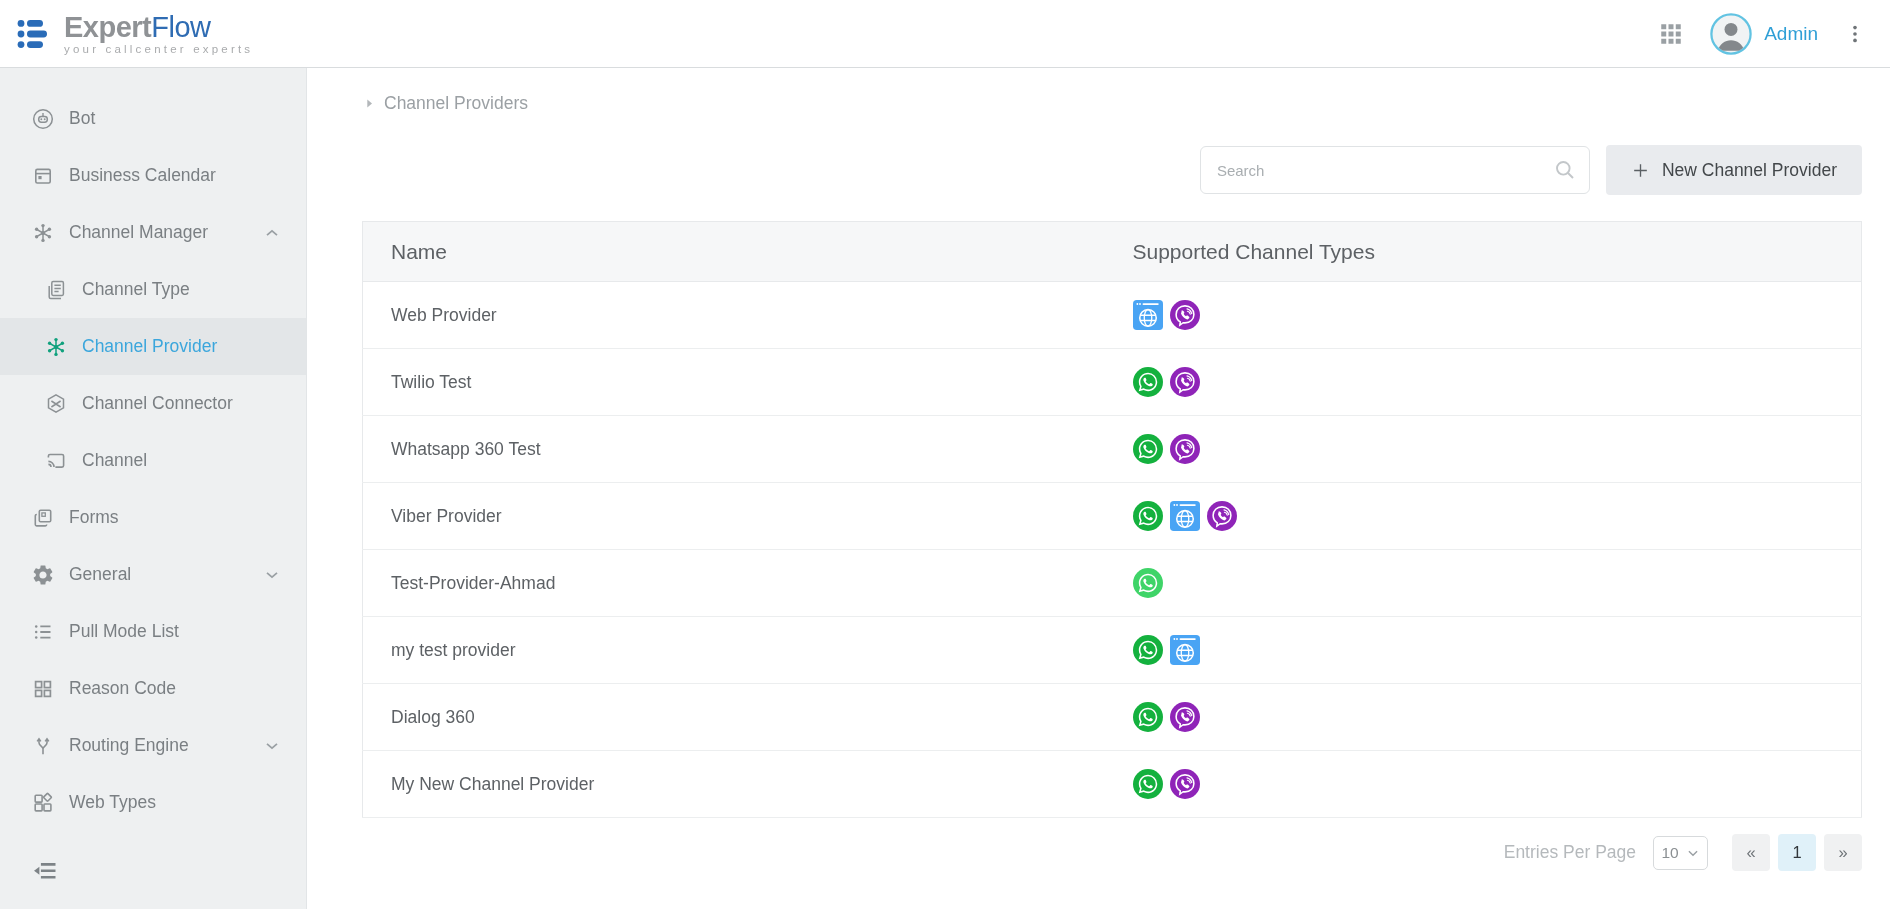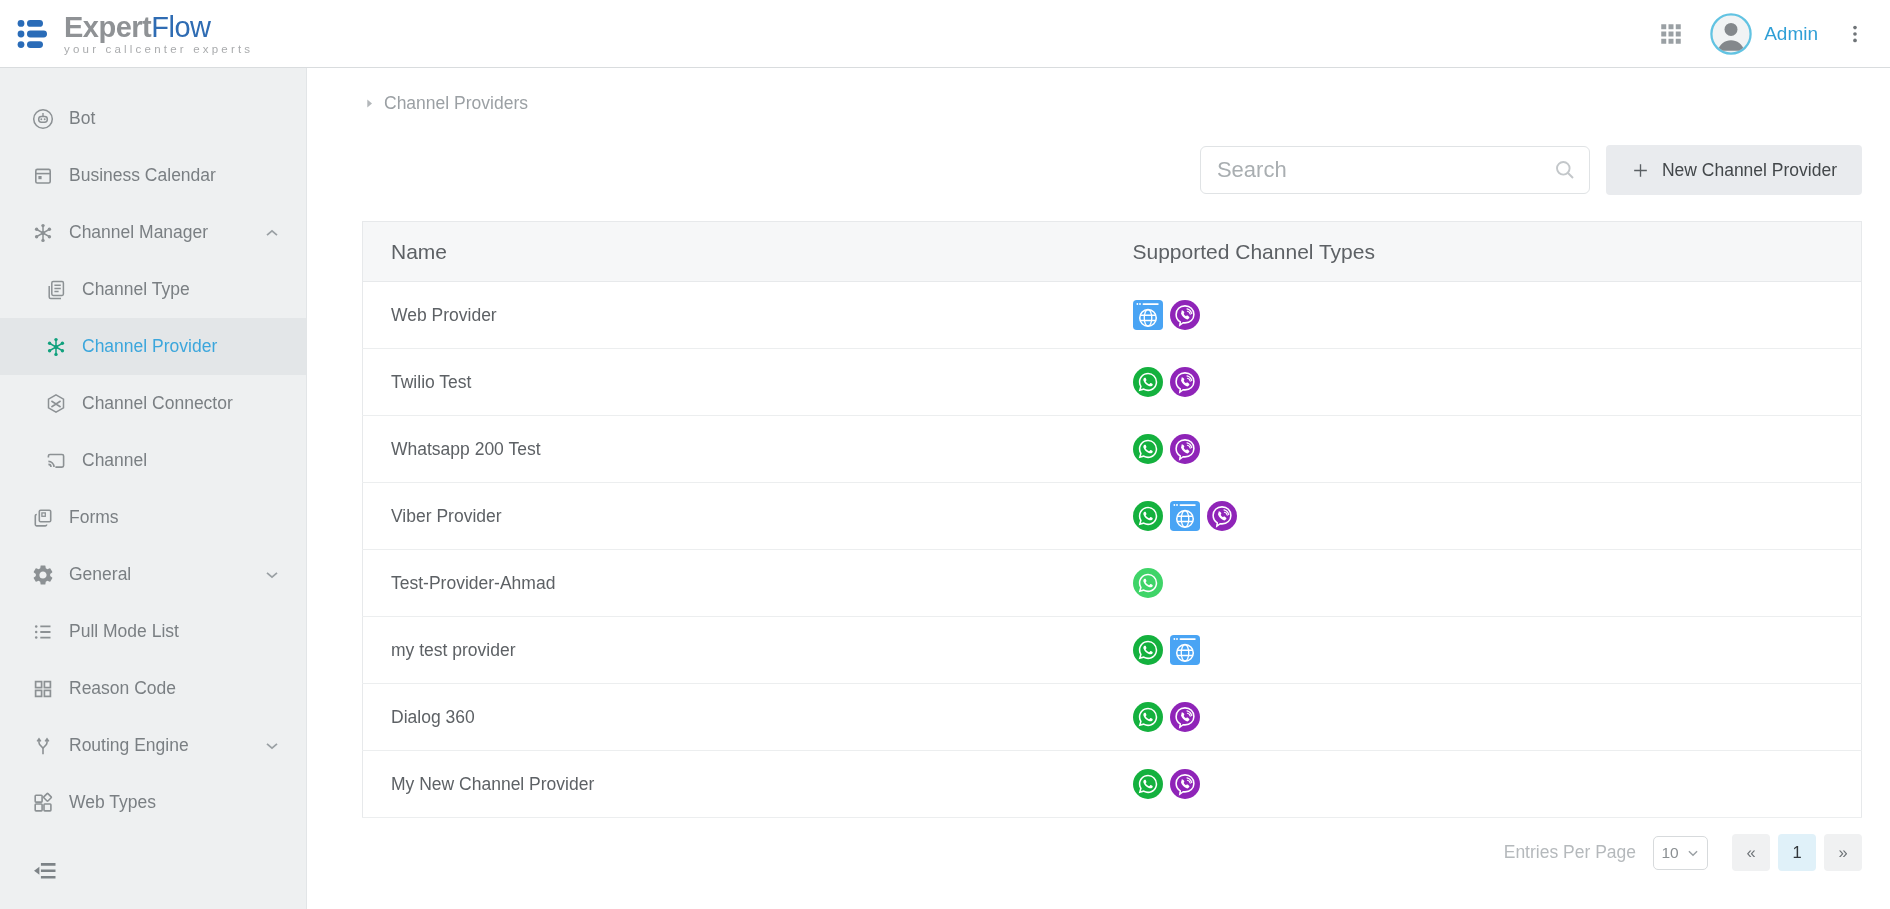--- a/index.html
+++ b/index.html
@@ -47,21 +47,21 @@
   
   .main { flex:1; background:#fff; padding:0 28px 13px 55px; display:flex; flex-direction:column; }
   .breadcrumb { margin-top:25px; display:flex; align-items:center; gap:7px;
     color:#9ba0a4; font-size:17.5px; }
   .bc-chevron { width:15px; height:15px; color:#b3b7ba; }
   .bc-chevron svg { width:100%; height:100%; display:block; }
 
   .toolbar { margin-top:31px; display:flex; justify-content:flex-end; align-items:center; gap:16px; }
   .search-wrap { position:relative; width:390px; height:48px; }
   .search-wrap input { width:100%; height:100%; border:1px solid #e0e3e5; border-radius:6px;
-    padding:0 48px 0 16px; font-size:22px; color:#55595d; outline:none;
+    padding:0 48px 0 16px; font-size:15px; color:#55595d; outline:none;
     font-family:"Liberation Sans", sans-serif; }
   .search-wrap input::placeholder { color:#a9aeb1; }
   .search-icon { position:absolute; right:13px; top:12px; width:24px; height:24px; color:#c3c7ca; }
   .search-icon svg { width:100%; height:100%; }
   .new-btn { height:50px; padding:0 25px; background:#e9ebee; border:none; border-radius:4px;
     display:flex; align-items:center; gap:12px; font-size:17.5px; color:#43474a; cursor:pointer;
     font-family:"Liberation Sans", sans-serif; }
   .plus-icon { width:19px; height:19px; color:#5b6064; }
   .plus-icon svg { width:100%; height:100%; display:block; }
 
@@ -370,21 +370,21 @@
                     <circle cx="12" cy="12" r="12" fill="#8f24b8"></circle>
                     <path d="M12 4.7c4.1 0 7.1 2.75 7.1 6.8s-3 6.8-7.1 6.8c-.5 0-1-.04-1.45-.12L7.9 20.1l.32-2.62c-2.05-1.17-3.32-3.2-3.32-5.98 0-4.05 3-6.8 7.1-6.8z" fill="none" stroke="#fff" stroke-width="1.25"></path>
                     <path d="M9.15 8.6c.38-.38.98-.4 1.32-.02l.78.88c.3.36.3.9-.05 1.24l-.3.3c.42.82 1.1 1.5 1.92 1.92l.3-.3c.34-.35.88-.37 1.24-.06l.88.78c.38.34.36.94-.02 1.32l-.4.4c-.4.4-1 .56-1.55.36-2.02-.76-3.64-2.34-4.38-4.34-.2-.55-.05-1.17.36-1.58z" fill="#fff"></path>
                     <path d="M13.6 7.15a5.1 5.1 0 013.75 3.75M13.95 9a3 3 0 012.25 2.25" stroke="#fff" stroke-width="0.95" fill="none" stroke-linecap="round"></path>
                   </svg>
                 </span>
               </span>
             </td>
   </tr>
           <tr>
-    <td>Whatsapp 200 Test</td>
+    <td>Whatsapp 360 Test</td>
     <td>
               <span class="chips">
                 <span class="chip">
                   <svg viewBox="0 0 24 24">
                     <circle cx="12" cy="12" r="12" fill="#14b13e"></circle>
                     <g transform="translate(4.55 4.55) scale(0.62)">
                       <path fill="#fff" d="M17.472 14.382c-.297-.149-1.758-.867-2.03-.967-.273-.099-.471-.148-.67.15-.197.297-.767.966-.94 1.164-.173.199-.347.223-.644.075-.297-.15-1.255-.463-2.39-1.475-.883-.788-1.48-1.761-1.653-2.059-.173-.297-.018-.458.13-.606.134-.133.298-.347.446-.52.149-.174.198-.298.298-.497.099-.198.05-.371-.025-.52-.075-.149-.669-1.612-.916-2.207-.242-.579-.487-.5-.669-.51-.173-.008-.371-.01-.57-.01-.198 0-.52.074-.792.372-.272.297-1.04 1.016-1.04 2.479 0 1.462 1.065 2.875 1.213 3.074.149.198 2.096 3.2 5.077 4.487.709.306 1.262.489 1.694.625.712.227 1.36.195 1.871.118.571-.085 1.758-.719 2.006-1.413.248-.694.248-1.289.173-1.413-.074-.124-.272-.198-.57-.347m-5.421 7.403h-.004a9.87 9.87 0 01-5.031-1.378l-.361-.214-3.741.982.998-3.648-.235-.374a9.86 9.86 0 01-1.51-5.26c.001-5.45 4.436-9.884 9.888-9.884 2.64 0 5.122 1.03 6.988 2.898a9.825 9.825 0 012.893 6.994c-.003 5.45-4.437 9.885-9.885 9.885m8.413-18.297A11.815 11.815 0 0012.05 0C5.495 0 .16 5.335.157 11.892c0 2.096.547 4.142 1.588 5.945L.057 24l6.305-1.654a11.882 11.882 0 005.683 1.448h.005c6.554 0 11.89-5.335 11.893-11.893a11.821 11.821 0 00-3.48-8.413z"></path>
                     </g>
                   </svg>
                 </span>

